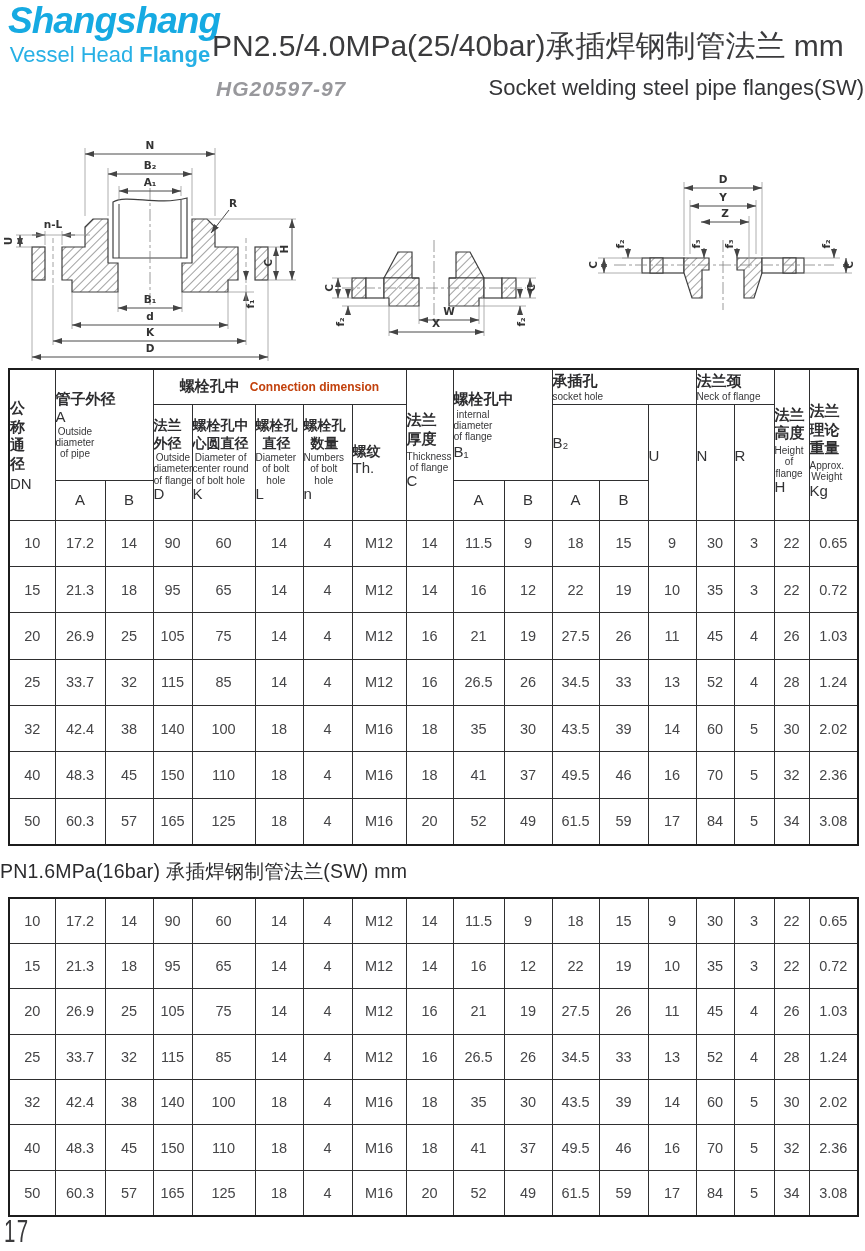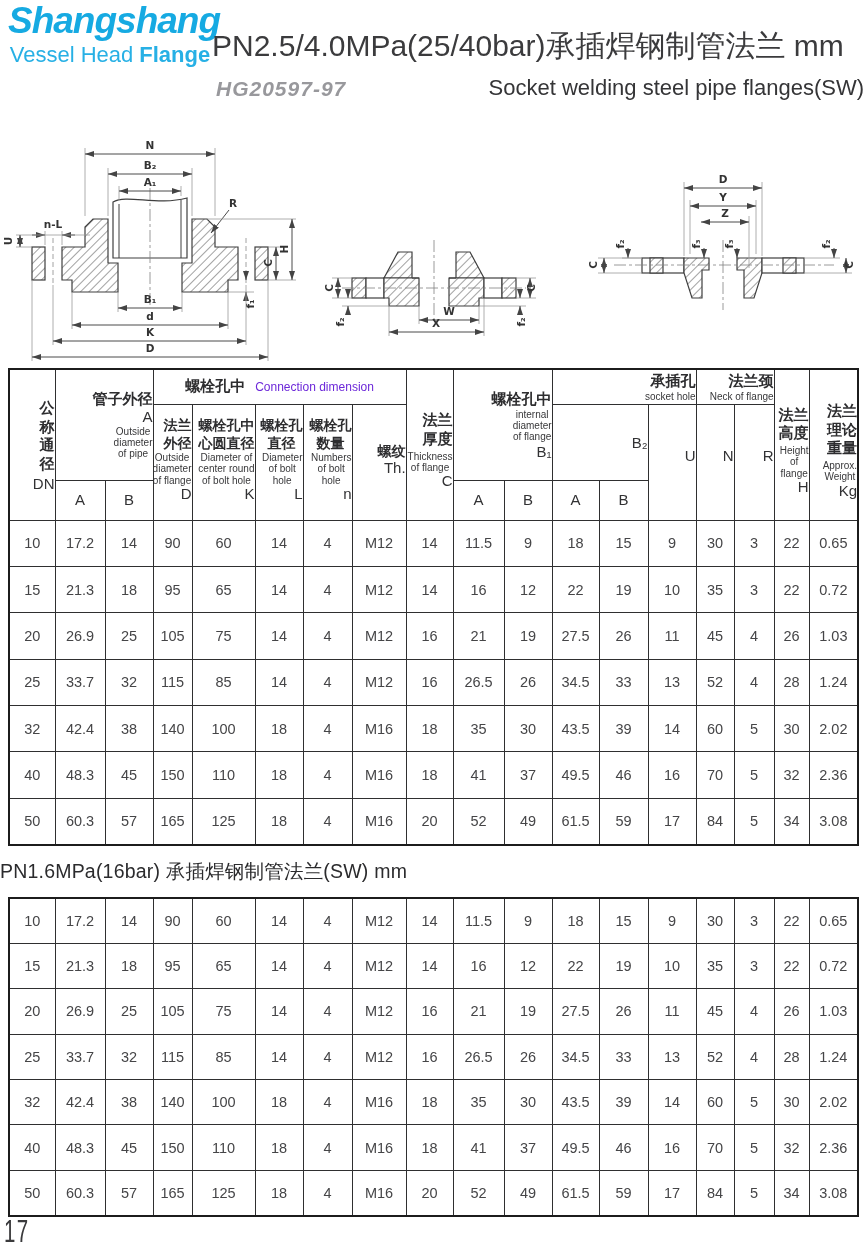--- a/index.html
+++ b/index.html
@@ -33,29 +33,29 @@
   table.spec{border-collapse:collapse;table-layout:fixed;position:absolute;left:8px;width:849px;background:#fff;border:2.5px solid #1c1c1c;}
   #t1{top:368px;}
   #t2{top:897px;}
   table.spec th,table.spec td{border:1.6px solid #2f2f30;padding:0;text-align:center;vertical-align:middle;overflow:hidden;}
   table.spec td{font-size:14.5px;color:#454547;}
   #t1 thead tr.h1{height:35px;}
   #t1 thead tr.h2{height:76px;}
   #t1 thead tr.h3{height:40px;}
   #t1 tbody tr{height:46.4px;}
   #t2 tbody tr{height:45.4px;}
-  .fc{height:100%;display:flex;flex-direction:column;align-items:flex-end;justify-content:center;}
+  .fc{height:100%;display:flex;flex-direction:column;align-items:flex-start;justify-content:center;}
   .fc.between{justify-content:space-between;padding:5px 0 11px 0;box-sizing:border-box;}
   .fc.tall{justify-content:flex-start;padding:22px 0 12px 0;box-sizing:border-box;}
   .fc.end{justify-content:flex-end;padding-bottom:13px;box-sizing:border-box;}
   .fc.tall .letter{margin-top:auto;}
   .cjk{font-weight:bold;font-size:15px;color:#2d2d2f;line-height:1.25;}
   .cjk.sm{font-size:14px;}
   .en{font-size:10px;font-weight:normal;color:#38383a;line-height:1.12;}
-  .en2{font-size:12px;font-weight:normal;color:#6d28d9;}
+  .en2{font-size:12px;font-weight:bold;color:#c2410c;}
   .letter{font-size:15px;font-weight:normal;color:#323234;line-height:1;}
   .pre{white-space:pre-line;}
   .conn-line{display:flex;flex-direction:row;align-items:center;justify-content:center;gap:10px;height:100%;}
   .gap2{margin-top:2px;}
   
   .section2-title{position:absolute;left:0px;top:858px;font-size:19.5px;color:#2b2b2d;letter-spacing:0.2px;white-space:nowrap;}
   .pageno{position:absolute;left:4px;top:1214px;font-size:31px;font-weight:400;color:#3a3a3c;transform:scaleX(0.66);transform-origin:left center;letter-spacing:2px;}
 </style>
 </head>
 <body>

